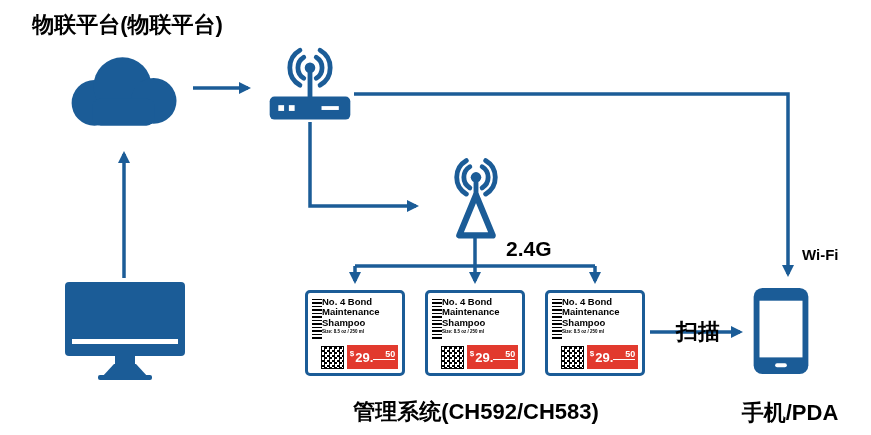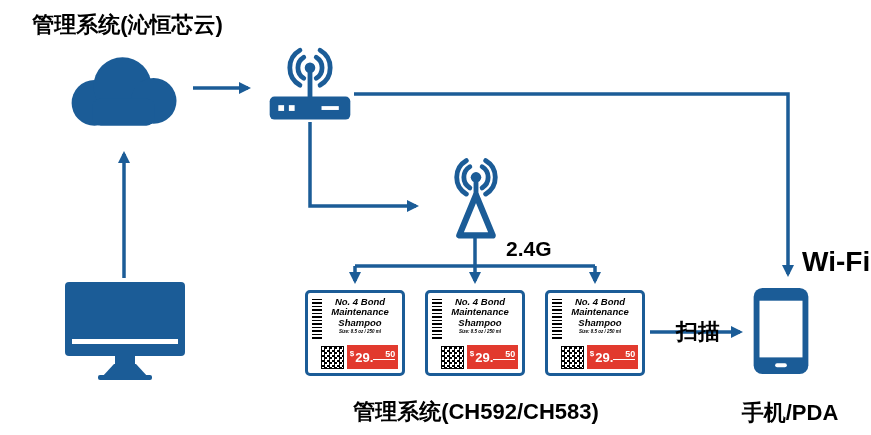--- a/index.html
+++ b/index.html
@@ -15,21 +15,21 @@
 
   
   .tag{
     position:absolute;top:290px;width:100px;height:86px;background:#fff;
     border:3px solid #1b5c97;border-radius:5px;box-sizing:border-box;
     padding:3px 4px 4px 4px;display:flex;flex-direction:column;
   }
   .tag-top{display:flex;flex:1;}
   .barcode{width:10px;height:42px;margin-top:3px;
     background:repeating-linear-gradient(180deg,#000 0 1.5px,#fff 1.5px 3.5px);}
-  .tag-titleblock{flex:1;text-align:center;padding-top:1px;font-style:italic;}
+  .tag-titleblock{flex:1;text-align:left;padding-top:1px;}
   .tag-title span{display:block;font-weight:bold;font-size:9.5px;line-height:1.1;}
   .tag-size{font-size:4.5px;font-weight:bold;margin-top:1px;}
   .tag-bottom{display:flex;align-items:flex-end;}
   .qr{width:23px;height:23px;margin-left:9px;border:1px solid #000;box-sizing:border-box;
     background:repeating-conic-gradient(#000 0% 25%,#fff 0% 50%);background-size:5px 5px;}
   .price{flex:1;height:24px;margin-left:3px;background:#e23a2e;color:#fff;
     display:flex;align-items:center;justify-content:center;font-weight:bold;}
   .price .cur{font-size:8px;margin-right:1px;align-self:flex-start;margin-top:4px;}
   .price .int{font-size:13px;line-height:1;}
   .price .dec{font-size:9px;align-self:flex-start;margin-top:4px;border-bottom:1px solid #fff;padding-left:12px;}
@@ -52,25 +52,25 @@
       <path d="M354 94 H788 V274" marker-end="url(#arr)"></path>
       <path d="M475 238 V266"></path>
       <path d="M355 266 H595"></path>
       <path d="M355 266 V281" marker-end="url(#arr)"></path>
       <path d="M475 266 V281" marker-end="url(#arr)"></path>
       <path d="M595 266 V281" marker-end="url(#arr)"></path>
       <path d="M650 332 H740" marker-end="url(#arr)"></path>
     </g>
   </svg>
 
-  <div class="lbl center" style="left:0;top:10px;width:255px;">管理系统(沁恒芯云)</div>
+  <div class="lbl center" style="left:0;top:10px;width:255px;">物联平台(物联平台)</div>
   <div class="lbl" style="left:506px;top:237px;font-size:21px;">2.4G</div>
   <div class="lbl center" style="left:306px;top:397px;width:340px;">管理系统(CH592/CH583)</div>
   <div class="lbl" style="left:676px;top:297px;margin-top:20px;">扫描</div>
-  <div class="lbl" style="left:802px;top:246px;font-size:28px;">Wi-Fi</div>
+  <div class="lbl" style="left:802px;top:246px;font-size:15px;">Wi-Fi</div>
   <div class="lbl center" style="left:720px;top:398px;width:140px;">手机/PDA</div>
 
   <div class="icon" style="left:55px;top:48px;">
     <svg width="135" height="85" viewBox="0 0 130 80">
       <g fill="#1b5c97">
         <circle cx="38" cy="52" r="22"></circle>
         <circle cx="65" cy="36" r="28"></circle>
         <circle cx="95" cy="50" r="22"></circle>
         <rect x="36" y="48" width="60" height="26" rx="8"></rect>
       </g>

